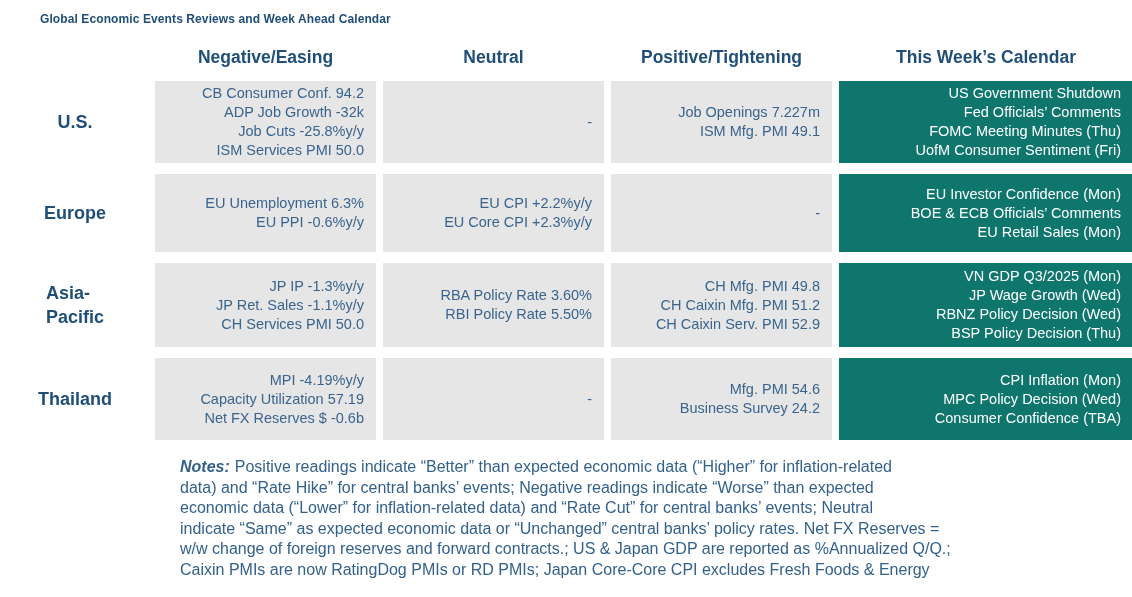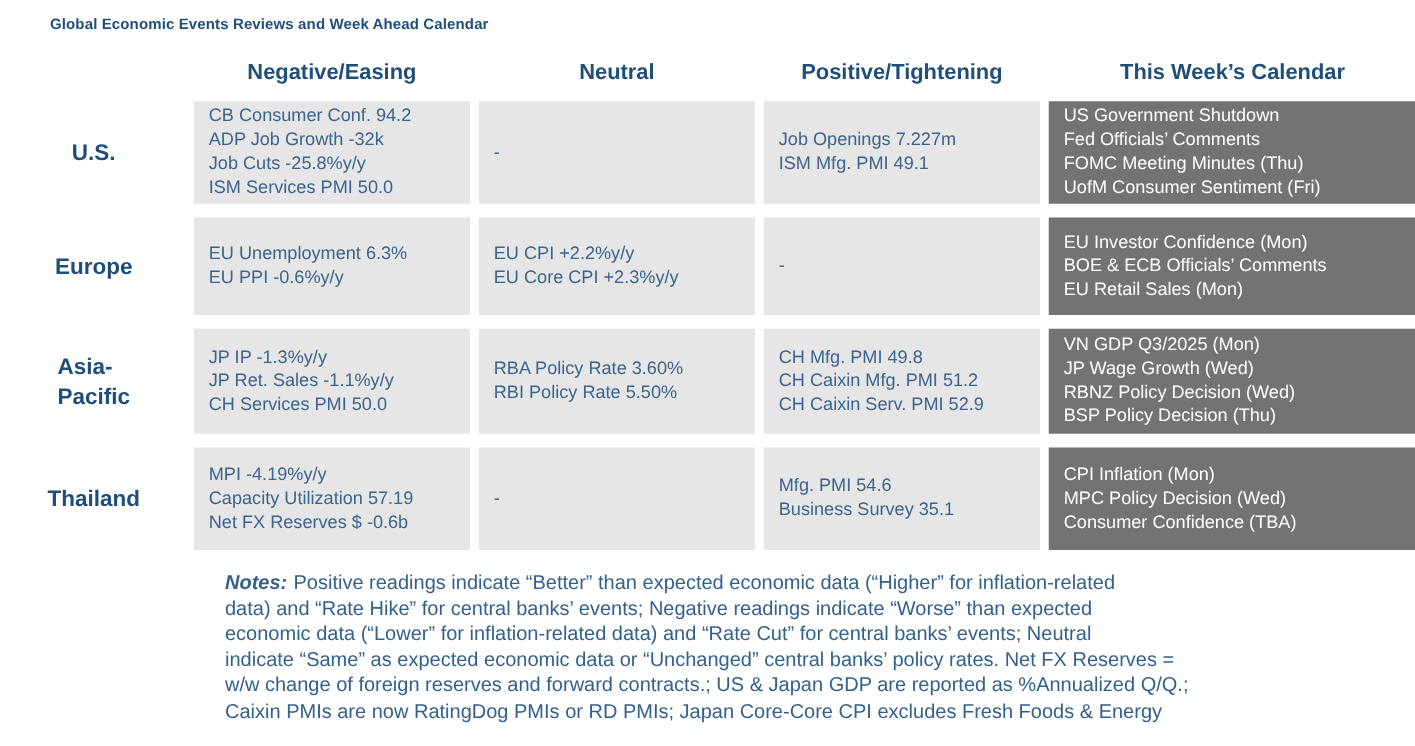--- a/index.html
+++ b/index.html
@@ -41,24 +41,24 @@
   }
   .cell {
     background: #E6E6E6;
     color: #3A648E;
     font-size: 14.5px; line-height: 19px;
     padding: 5px 12px;
     display: flex; flex-direction: column; justify-content: center;
     overflow: hidden;
   }
   .cell.cal {
-    background: #737373;
+    background: #0f766e;
     color: #FFFFFF;
   }
-  .cell .line { white-space: nowrap; }
+  .cell .line { white-space: nowrap; text-align: right; }
 
   .notes {
     margin: 17px 0 0 178px;
     color: #33618C;
     font-size: 16px; line-height: 20.5px;
   }
   .note-line { white-space: nowrap; }
   .notes-label { font-weight: bold; font-style: italic; margin-right: 5px; }
 </style>
 </head>
@@ -138,21 +138,21 @@
       <div class="cell">
         <div class="line">MPI -4.19%y/y</div>
         <div class="line">Capacity Utilization 57.19</div>
         <div class="line">Net FX Reserves $ -0.6b</div>
       </div>
       <div class="cell">
         <div class="line">-</div>
       </div>
       <div class="cell">
         <div class="line">Mfg. PMI 54.6</div>
-        <div class="line">Business Survey 35.1</div>
+        <div class="line">Business Survey 24.2</div>
       </div>
       <div class="cell cal">
         <div class="line">CPI Inflation (Mon)</div>
         <div class="line">MPC Policy Decision (Wed)</div>
         <div class="line">Consumer Confidence (TBA)</div>
       </div>
     </div>
 
   <div class="notes">
     <div class="note-line"><span class="notes-label">Notes:</span><span>Positive readings indicate “Better” than expected economic data (“Higher” for inflation-related</span></div>

